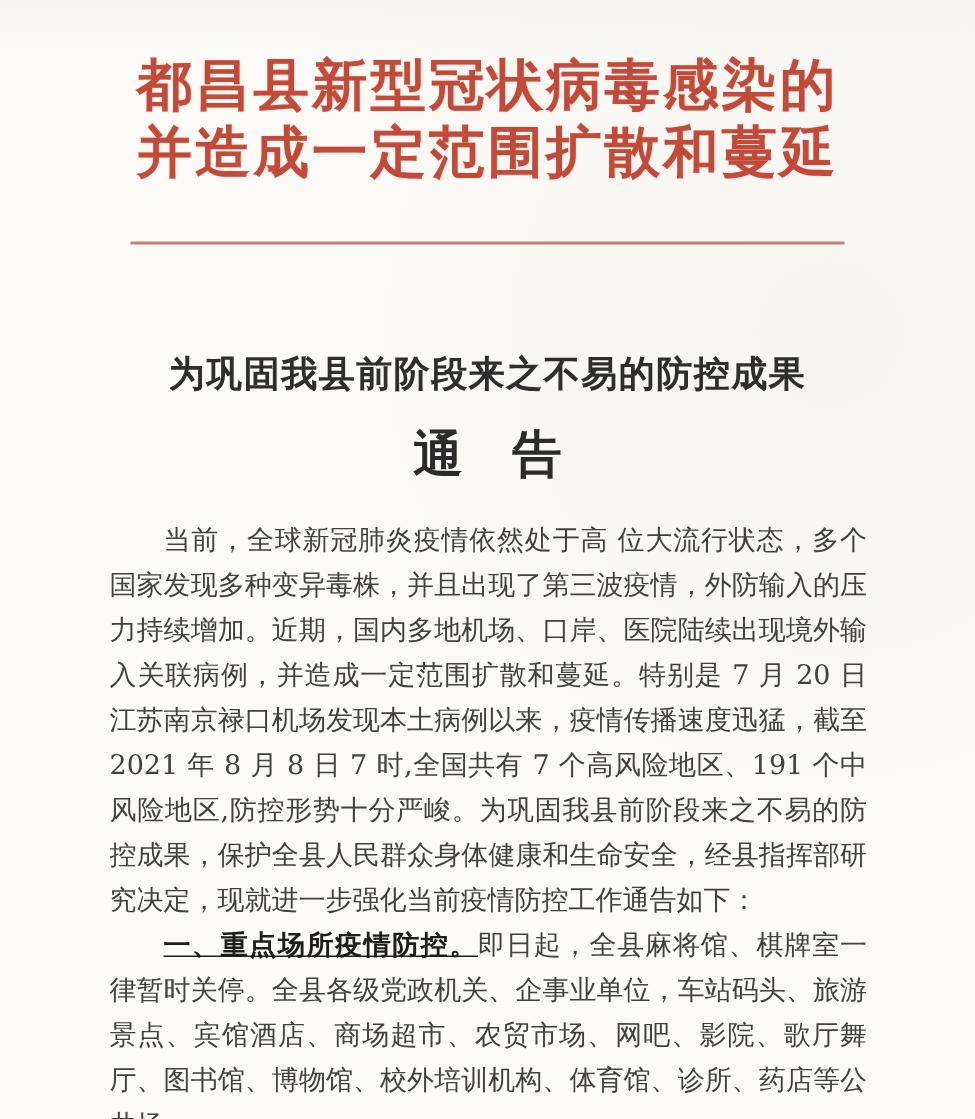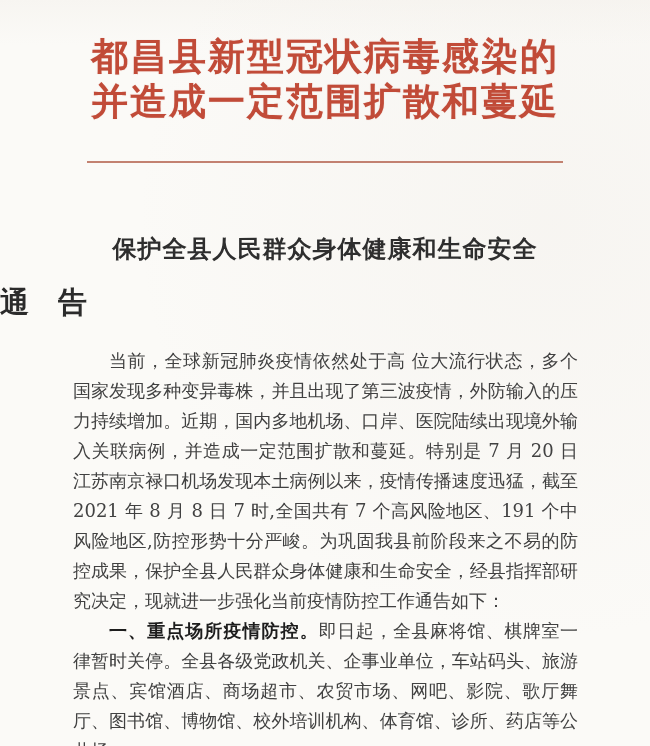--- a/index.html
+++ b/index.html
@@ -49,22 +49,23 @@
     margin-top: 72px;
     text-align: center;
     color: #2e2e2e;
     font-size: 24px;
     line-height: 28px;
     font-weight: 600;
     letter-spacing: 1px;
   }
   .subtitle {
     margin-top: 23px;
+    text-align: center;
     color: #2b2b2b;
-    font-size: 29px;
+    font-size: 33px;
     line-height: 33px;
     font-weight: 600;
   }
 
   
   .body-text {
     margin-top: 27px;
     padding: 0 72px 0 73px;
     color: #414141;
     font-size: 18px;
@@ -75,35 +76,36 @@
     text-indent: 2em;
     text-align: justify;
     text-justify: inter-ideograph;
     word-break: break-all;
   }
   .sec-head {
     font-family: "DejaVu Sans", sans-serif;
     font-weight: 700;
     color: #1d1d1d;
     letter-spacing: 0.5px;
+    text-decoration: underline;
   }
 </style>
 </head>
 <body>
 
 <div class="page">
 
   <div class="header">
     <div class="header-line">都昌县新型冠状病毒感染的</div>
     <div class="header-line">并造成一定范围扩散和蔓延</div>
   </div>
 
   <div class="rule"></div>
 
-  <div class="title">保护全县人民群众身体健康和生命安全</div>
+  <div class="title">为巩固我县前阶段来之不易的防控成果</div>
 
   <div class="subtitle">通　告</div>
 
   <div class="body-text">
     <p class="para">当前，全球新冠肺炎疫情依然处于高 位大流行状态，多个国家发现多种变异毒株，并且出现了第三波疫情，外防输入的压力持续增加。近期，国内多地机场、口岸、医院陆续出现境外输入关联病例，并造成一定范围扩散和蔓延。特别是 7 月 20 日江苏南京禄口机场发现本土病例以来，疫情传播速度迅猛，截至 2021 年 8 月 8 日 7 时,全国共有 7 个高风险地区、191 个中风险地区,防控形势十分严峻。为巩固我县前阶段来之不易的防控成果，保护全县人民群众身体健康和生命安全，经县指挥部研究决定，现就进一步强化当前疫情防控工作通告如下：</p>
     <p class="para"><b class="sec-head">一、重点场所疫情防控。</b><span>即日起，全县麻将馆、棋牌室一律暂时关停。全县各级党政机关、企事业单位，车站码头、旅游景点、宾馆酒店、商场超市、农贸市场、网吧、影院、歌厅舞厅、图书馆、博物馆、校外培训机构、体育馆、诊所、药店等公共场</span></p>
   </div>
 
 </div>
 

